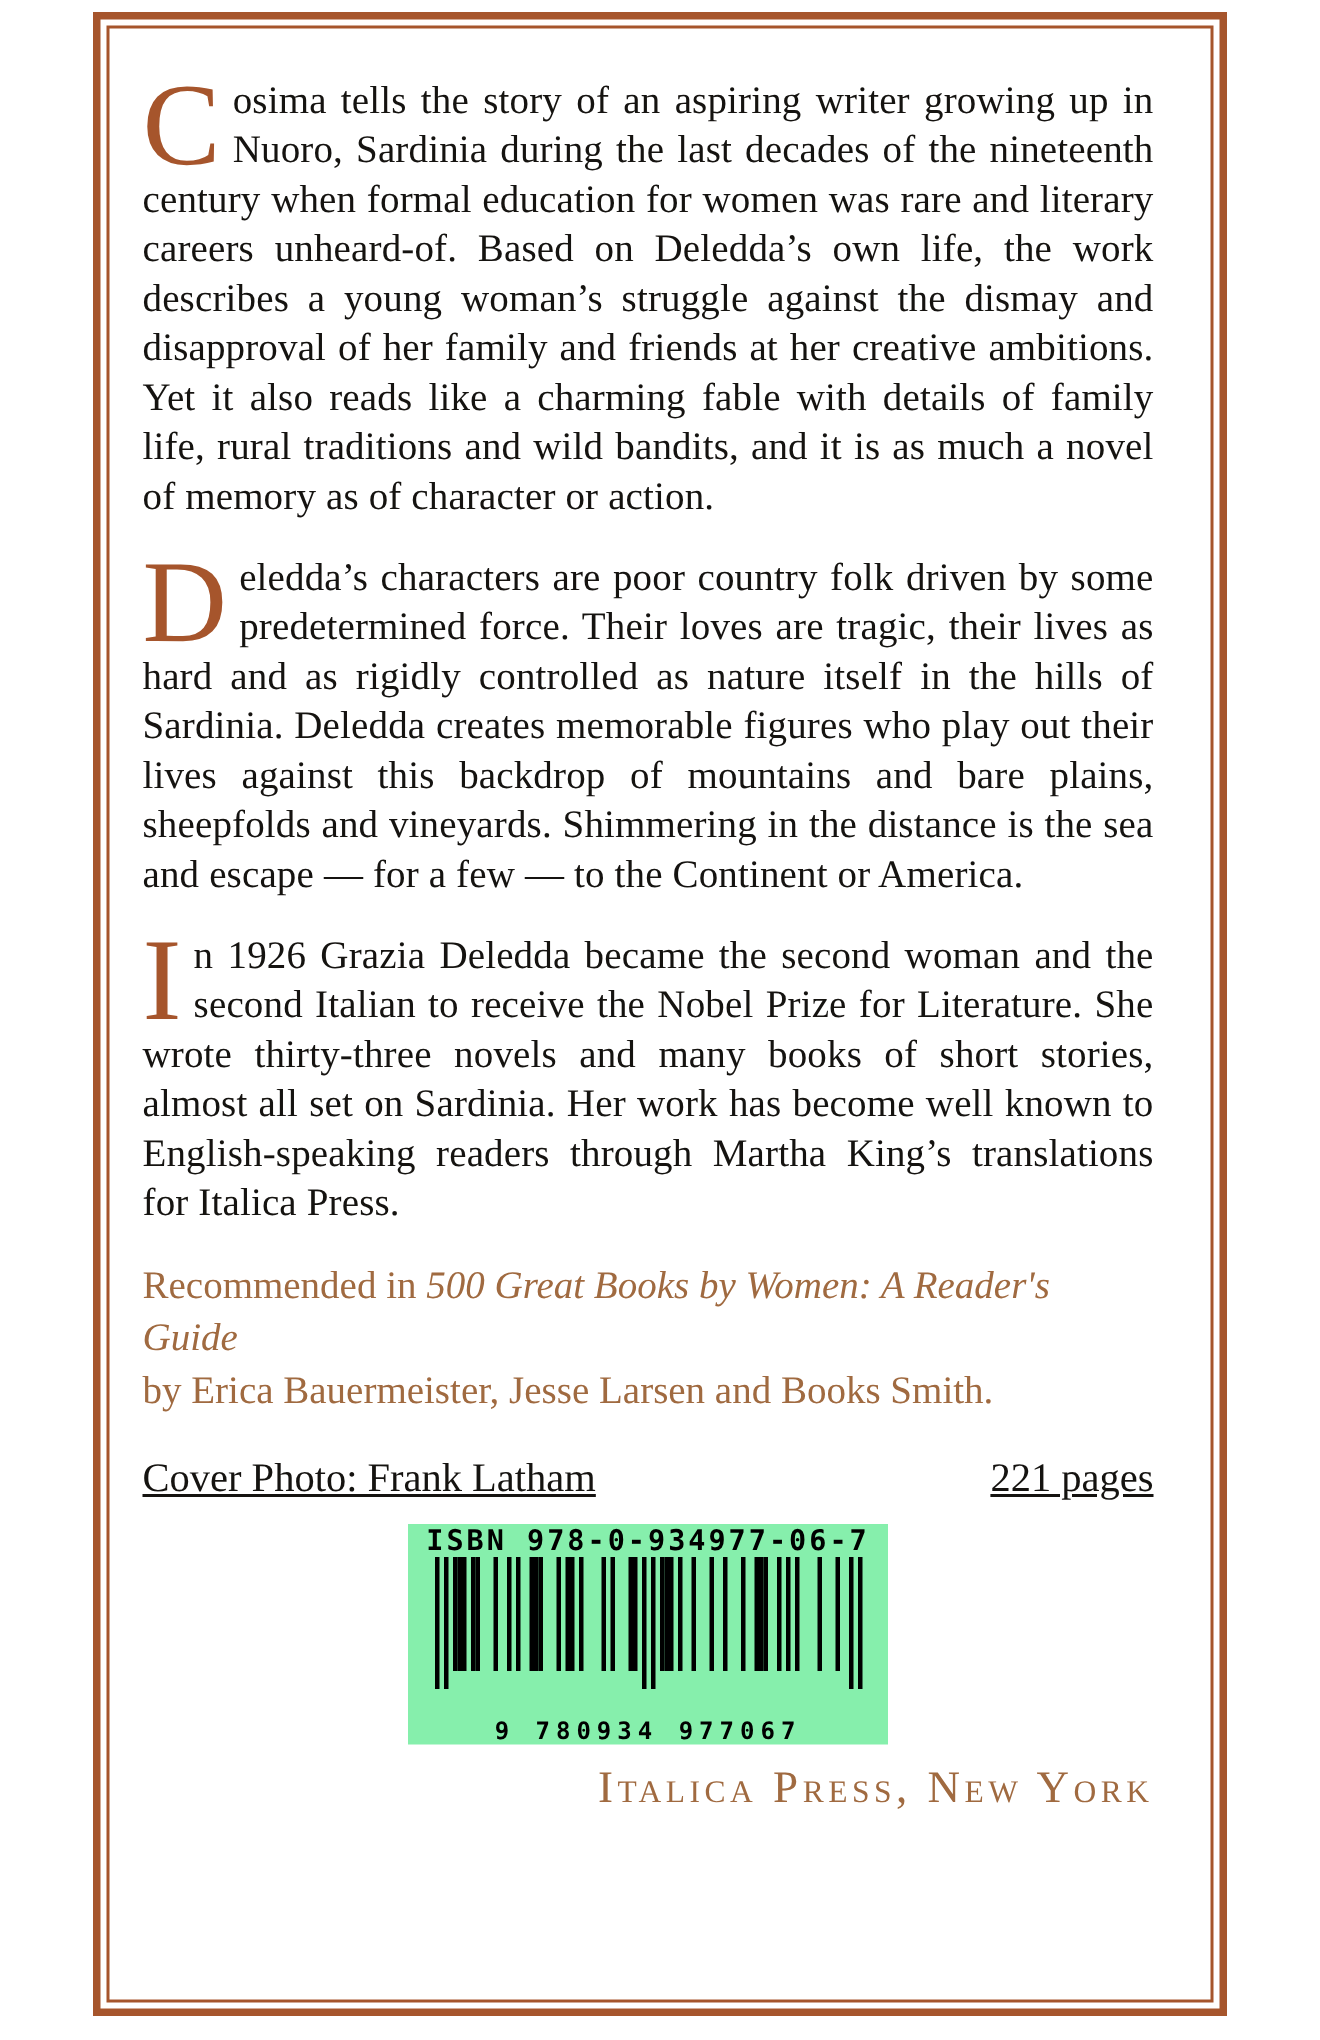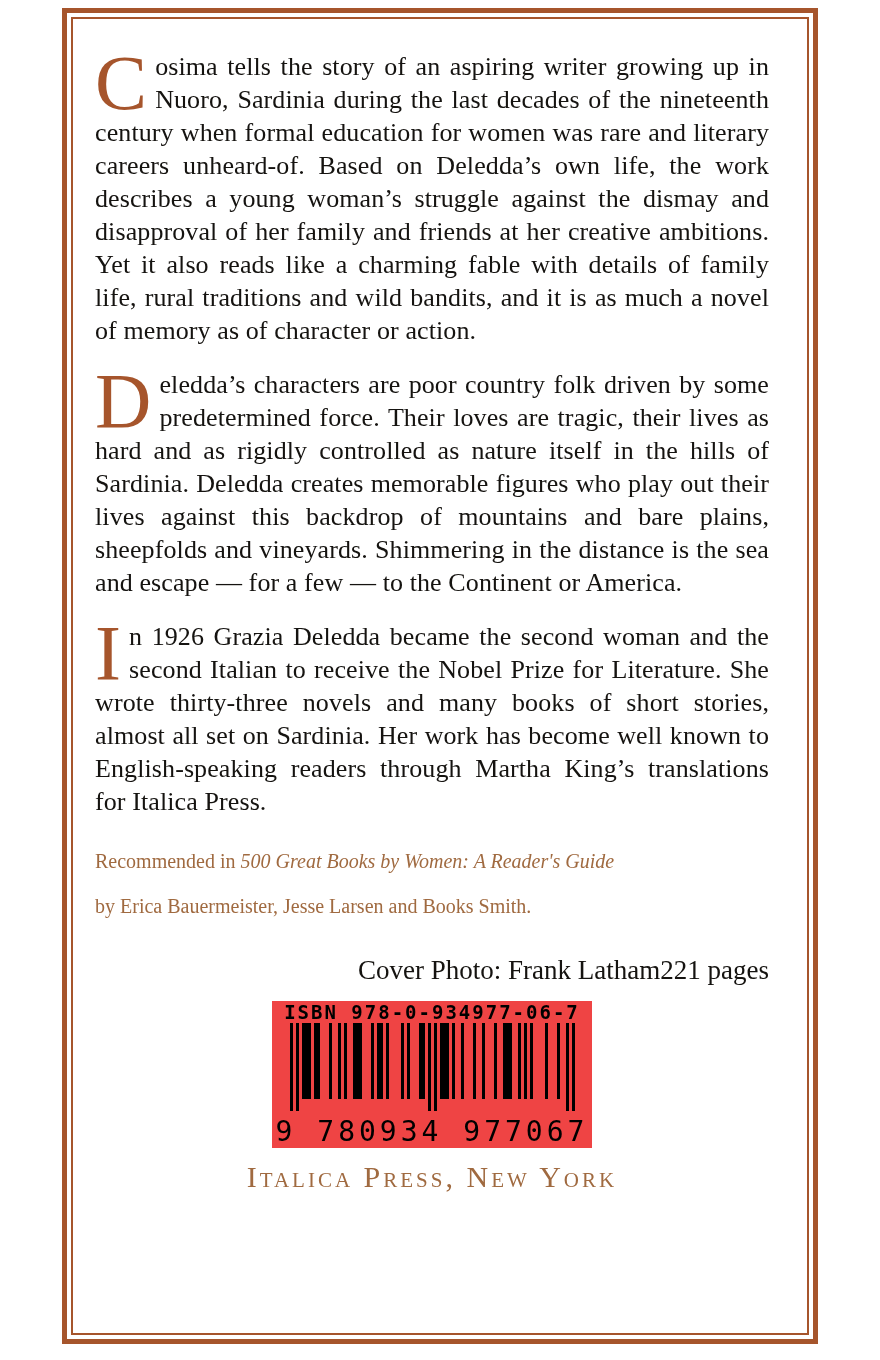--- a/index.html
+++ b/index.html
@@ -47,38 +47,39 @@
   .dropcap {
     float: left;
     color: var(--accent);
     font-size: 78px;
     line-height: 60px;
     padding: 3px 8px 0 0;
     font-weight: 400;
   }
   .recommend {
     color: var(--soft-brown);
-    font-size: 20px;
-    line-height: 45px;
+    font-size: 26px;
+    line-height: 35px;
     margin-bottom: 24px;
   }
   .recommend i { font-style: italic; }
   .details {
     font-size: 27px;
     line-height: 34px;
     margin-bottom: 14px;
   }
   .drow {
     display: flex;
-    justify-content: flex-end;
+    justify-content: space-between;
+    text-decoration: underline;
   }
   .barcode {
     width: 320px;
     margin: 6px auto 8px auto;
-    background: #ef4444;
+    background: #86efac;
     color: #000;
     text-align: center;
     font-family: "DejaVu Sans Mono", monospace;
   }
   .bc-header {
     font-size: 19px;
     font-weight: bold;
     letter-spacing: 2px;
     white-space: nowrap;
   }
@@ -93,28 +94,28 @@
   .bc-bars {
     display: flex;
     justify-content: center;
     align-items: flex-start;
     height: 88px;
   }
   .bc-module { width: 3px; height: 76px; }
   .bc-module.bc-guard { height: 88px; }
   .bc-module.bc-on { background: #000; }
   .bc-digits {
-    font-size: 28px;
-    font-weight: normal;
+    font-size: 16px;
+    font-weight: bold;
     letter-spacing: 4px;
-    margin-top: 4px;
+    margin-top: 18px;
     white-space: nowrap;
   }
   .publisher {
-    text-align: center;
+    text-align: right;
     font-variant: small-caps;
     letter-spacing: 3px;
     font-size: 30px;
     color: var(--soft-brown);
     margin-top: 12px;
   }
 </style>
 </head>
 <body>
 

